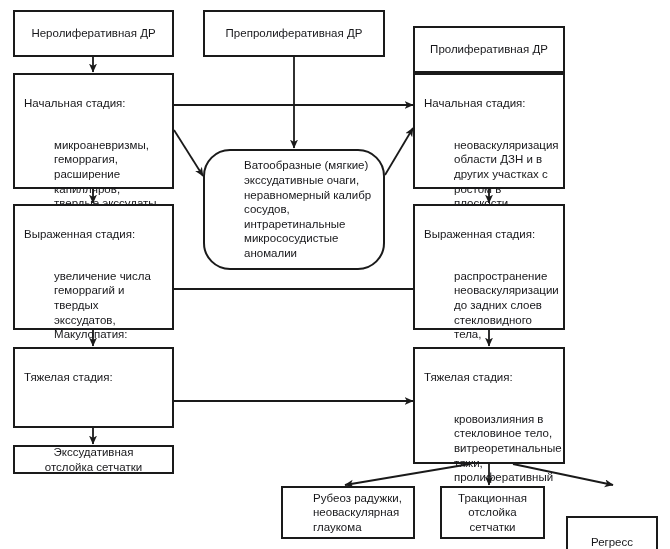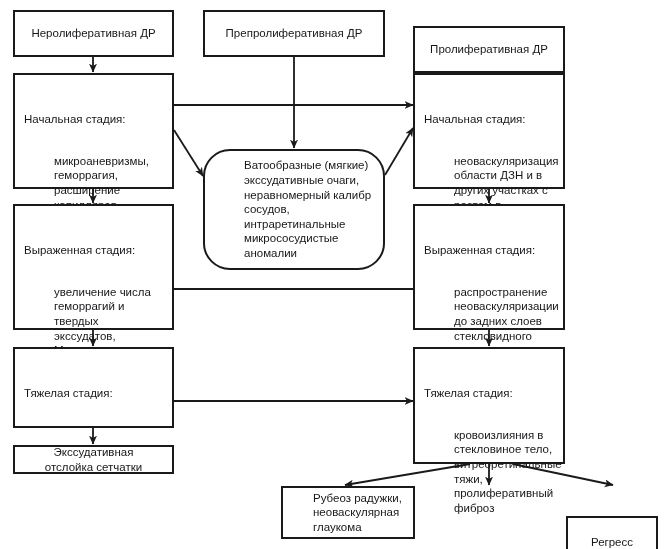--- a/index.html
+++ b/index.html
@@ -40,21 +40,20 @@
     display: flex;
     flex-direction: column;
     justify-content: center;
   }
   .node.center-h {
     text-align: center;
   }
   .node .title {
     display: block;
     margin-bottom: 13px;
-    margin-top: 16px;
   }
   .node .body {
     display: block;
     margin-left: 30px;
   }
   .node.single .body {
     margin: 0;
   }
 </style>
 </head>
@@ -180,18 +179,23 @@
     <span class="body">Экссудативная
 отслойка сетчатки</span>
   </div>
 
   <div class="node center-v single" style="left:281px; top:486px; width:134px; height:53px;padding-left:30px;">
     <span class="body">Рубеоз радужки,
 неоваскулярная
 глаукома</span>
   </div>
 
+  <div class="node center-v center-h single" style="left:440px; top:486px; width:105px; height:53px;">
+    <span class="body">Тракционная
+отслойка
+сетчатки</span>
+  </div>
 
   <div class="node center-v center-h single" style="left:566px; top:516px; width:92px; height:53px;">
     <span class="body">Регресс</span>
   </div>
 
 </div>
 
 </body></html>

